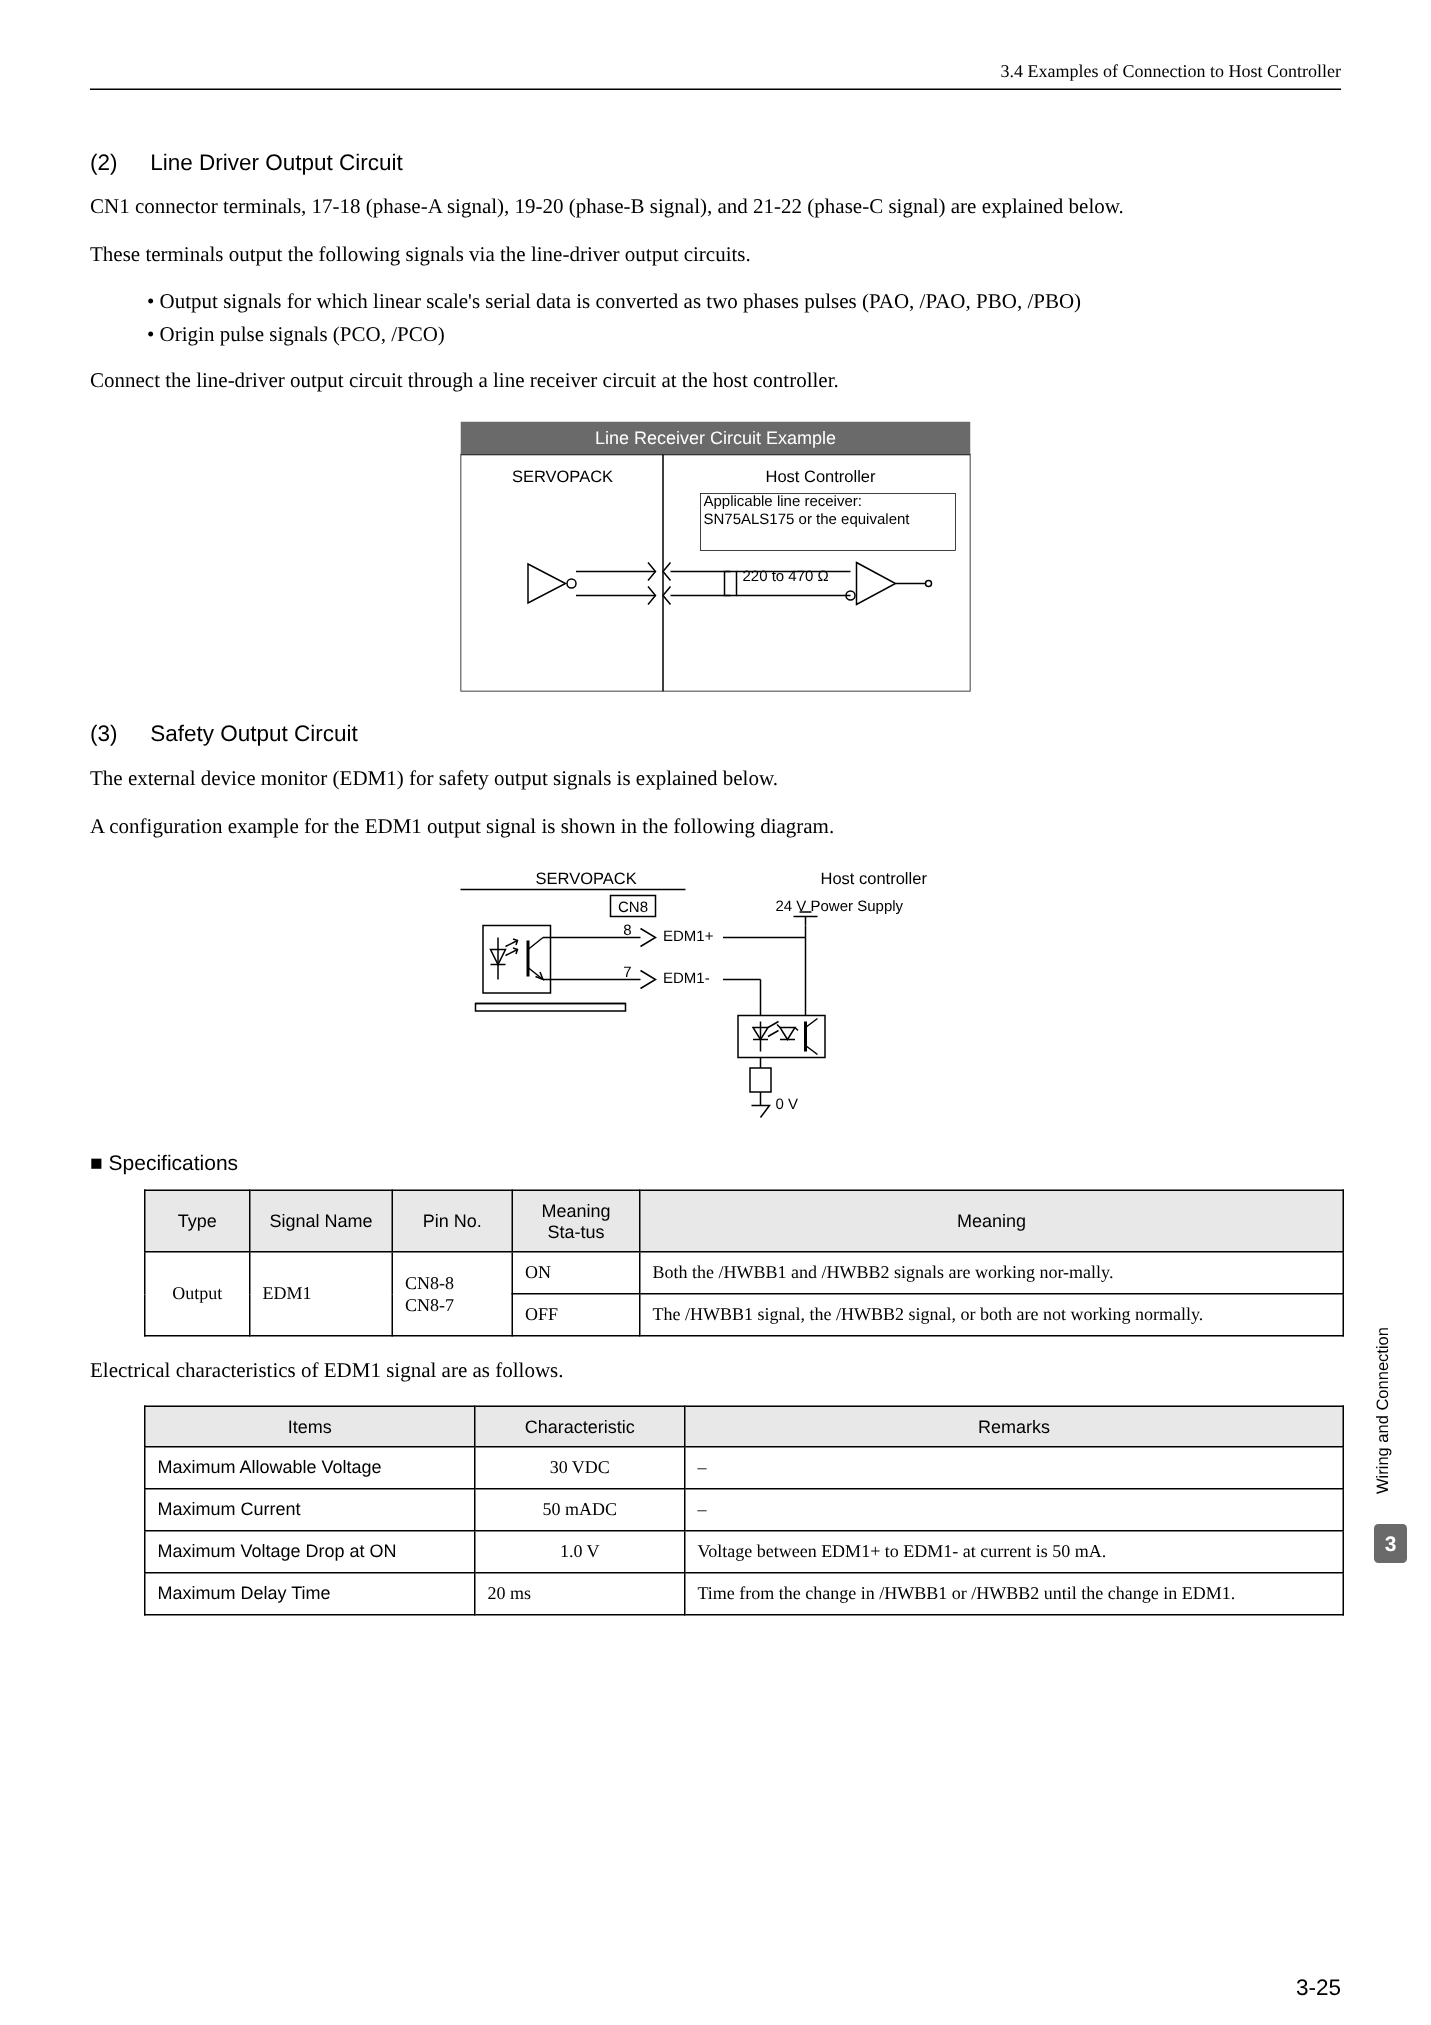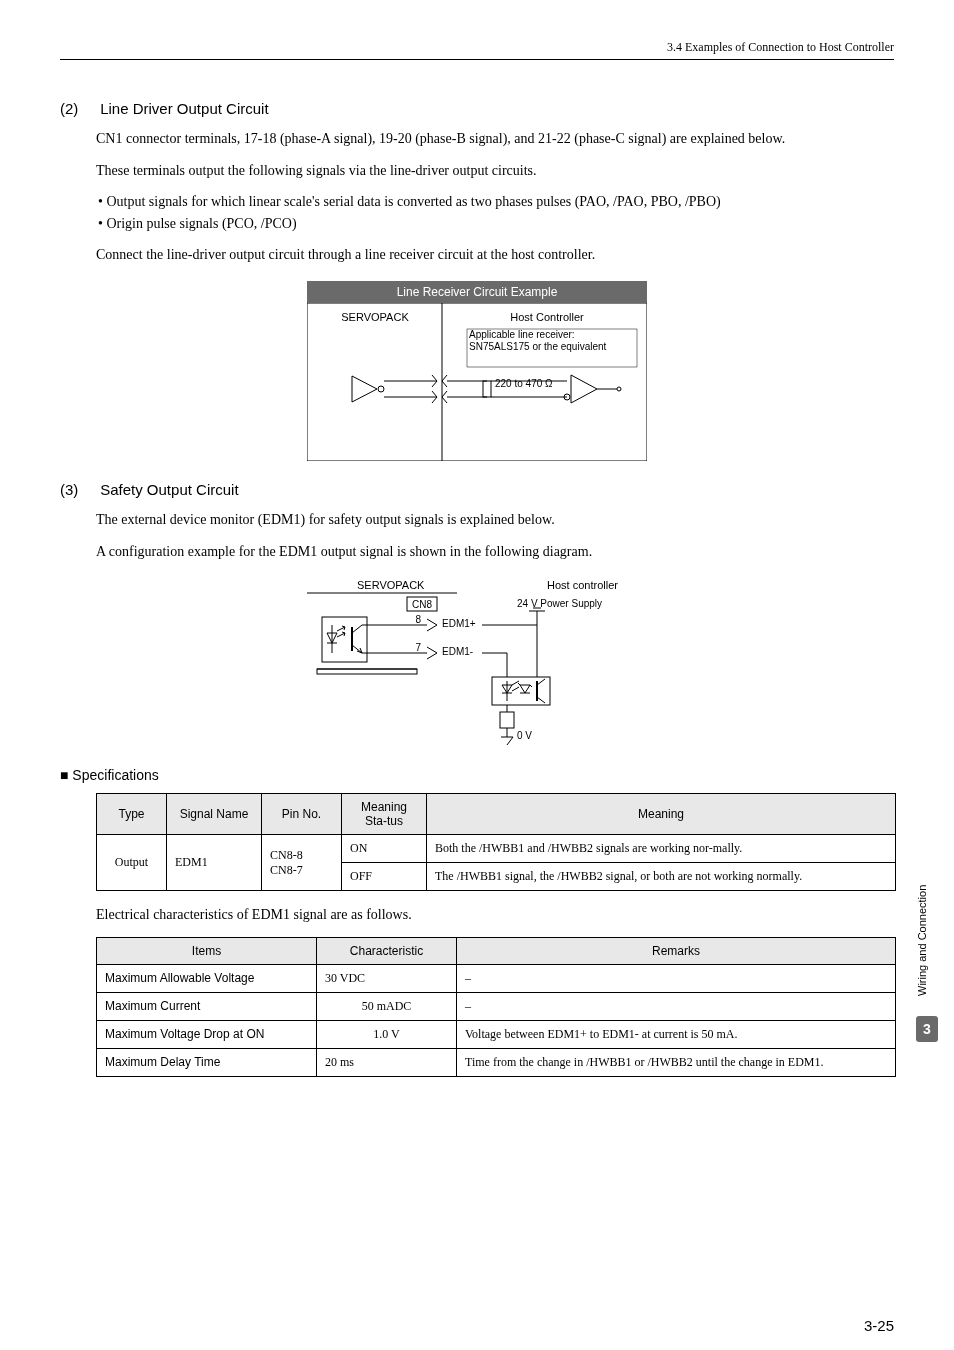--- a/index.html
+++ b/index.html
@@ -25,21 +25,20 @@
     font-size: 15px;
     font-weight: normal;
     margin-bottom: 12px;
     margin-top: 20px;
   }
   .section-number {
     display: inline-block;
     width: 36px;
   }
   .body-text {
-    margin-left: 36px;
     margin-bottom: 12px;
     line-height: 1.4;
     font-family: Liberation Serif, serif;
   }
   .bullet-list {
     margin-left: 36px;
     margin-bottom: 12px;
   }
   .bullet-item {
     padding-left: 12px;
@@ -296,21 +295,21 @@
 
 <table class="table2">
   <tbody>
       <tr>
     <th style="width:220px">Items</th>
     <th style="width:140px">Characteristic</th>
     <th>Remarks</th>
   </tr>
   <tr>
     <td>Maximum Allowable Voltage</td>
-    <td style="text-align:left">30 VDC</td>
+    <td style="text-align:center">30 VDC</td>
     <td>–</td>
   </tr>
   <tr>
     <td>Maximum Current</td>
     <td style="text-align:center">50 mADC</td>
     <td>–</td>
   </tr>
   <tr>
     <td>Maximum Voltage Drop at ON</td>
     <td style="text-align:center">1.0 V</td>

